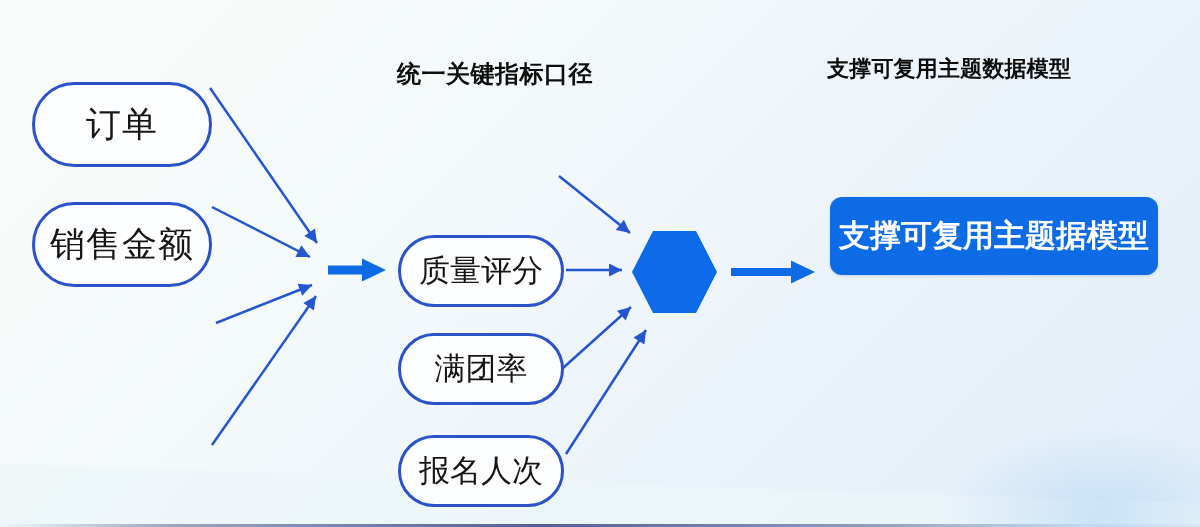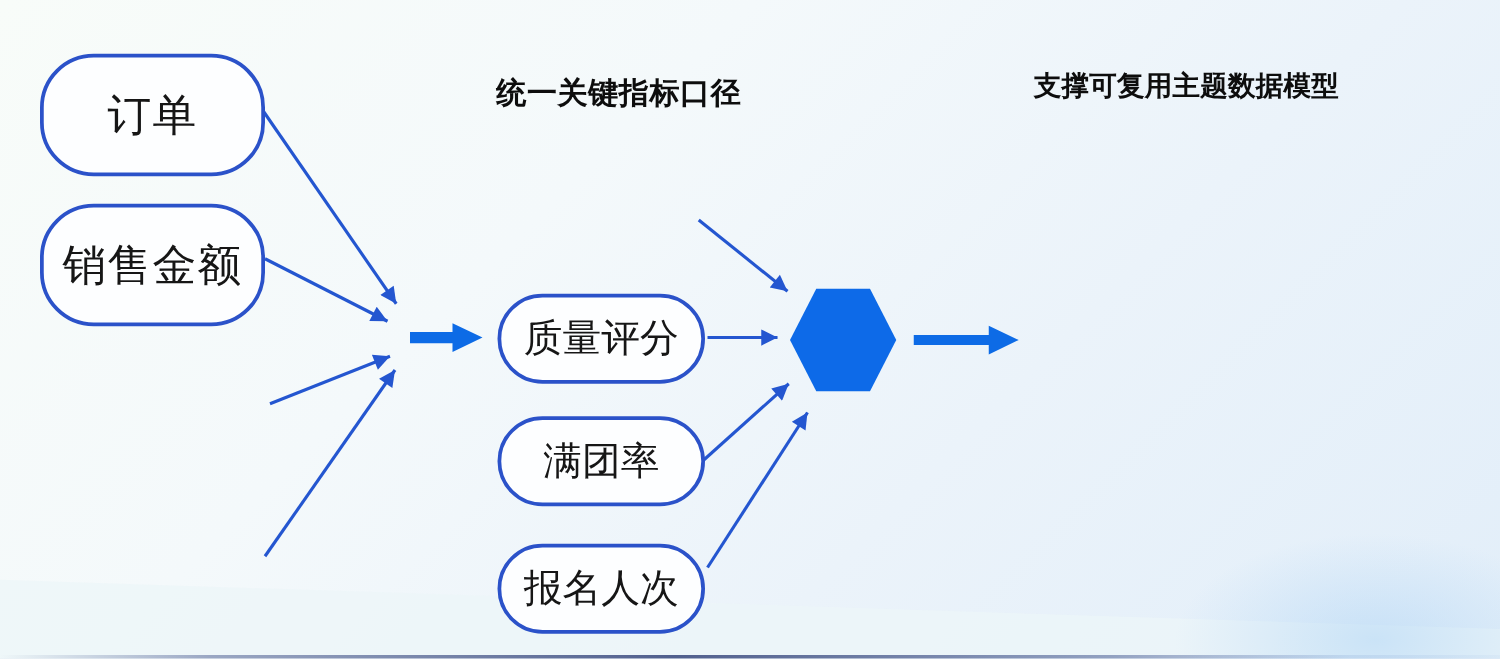--- a/index.html
+++ b/index.html
@@ -42,23 +42,23 @@
     position:absolute;
     background:#fdfeff;
     border:3px solid #2b52c9;
     display:flex;align-items:center;justify-content:center;
     color:#161616;
     z-index:2;
     box-sizing:border-box;
     white-space:nowrap;
   }
   .pill-left{
-    left:32px;width:180px;height:98px;
+    left:32px;width:180px;height:85px;
     border-radius:43px;
-    font-size:35px;font-weight:500;letter-spacing:1px;
+    font-size:35px;font-weight:500;letter-spacing:1px;margin-top:39px;
   }
   .pill-mid{
     left:398px;width:166px;height:72px;
     border-radius:36px;
     font-size:31px;font-weight:500;
   }
   .heading{
     position:absolute;
     color:#0d0d0d;
     font-weight:800;
@@ -125,15 +125,18 @@
   </div>
   <div class="pill pill-mid" style="top:333px">
     <span>满团率</span>
   </div>
   <div class="pill pill-mid" style="top:435px">
     <span>报名人次</span>
   </div>
 
   <div class="heading" id="model-heading">支撑可复用主题数据模型</div>
 
+  <div class="model-card" id="model-card-0">
+    <span>支撑可复用主题据模型</span>
+  </div>
 
   <div class="bottom-edge"></div>
 </div>
 
 </body></html>

